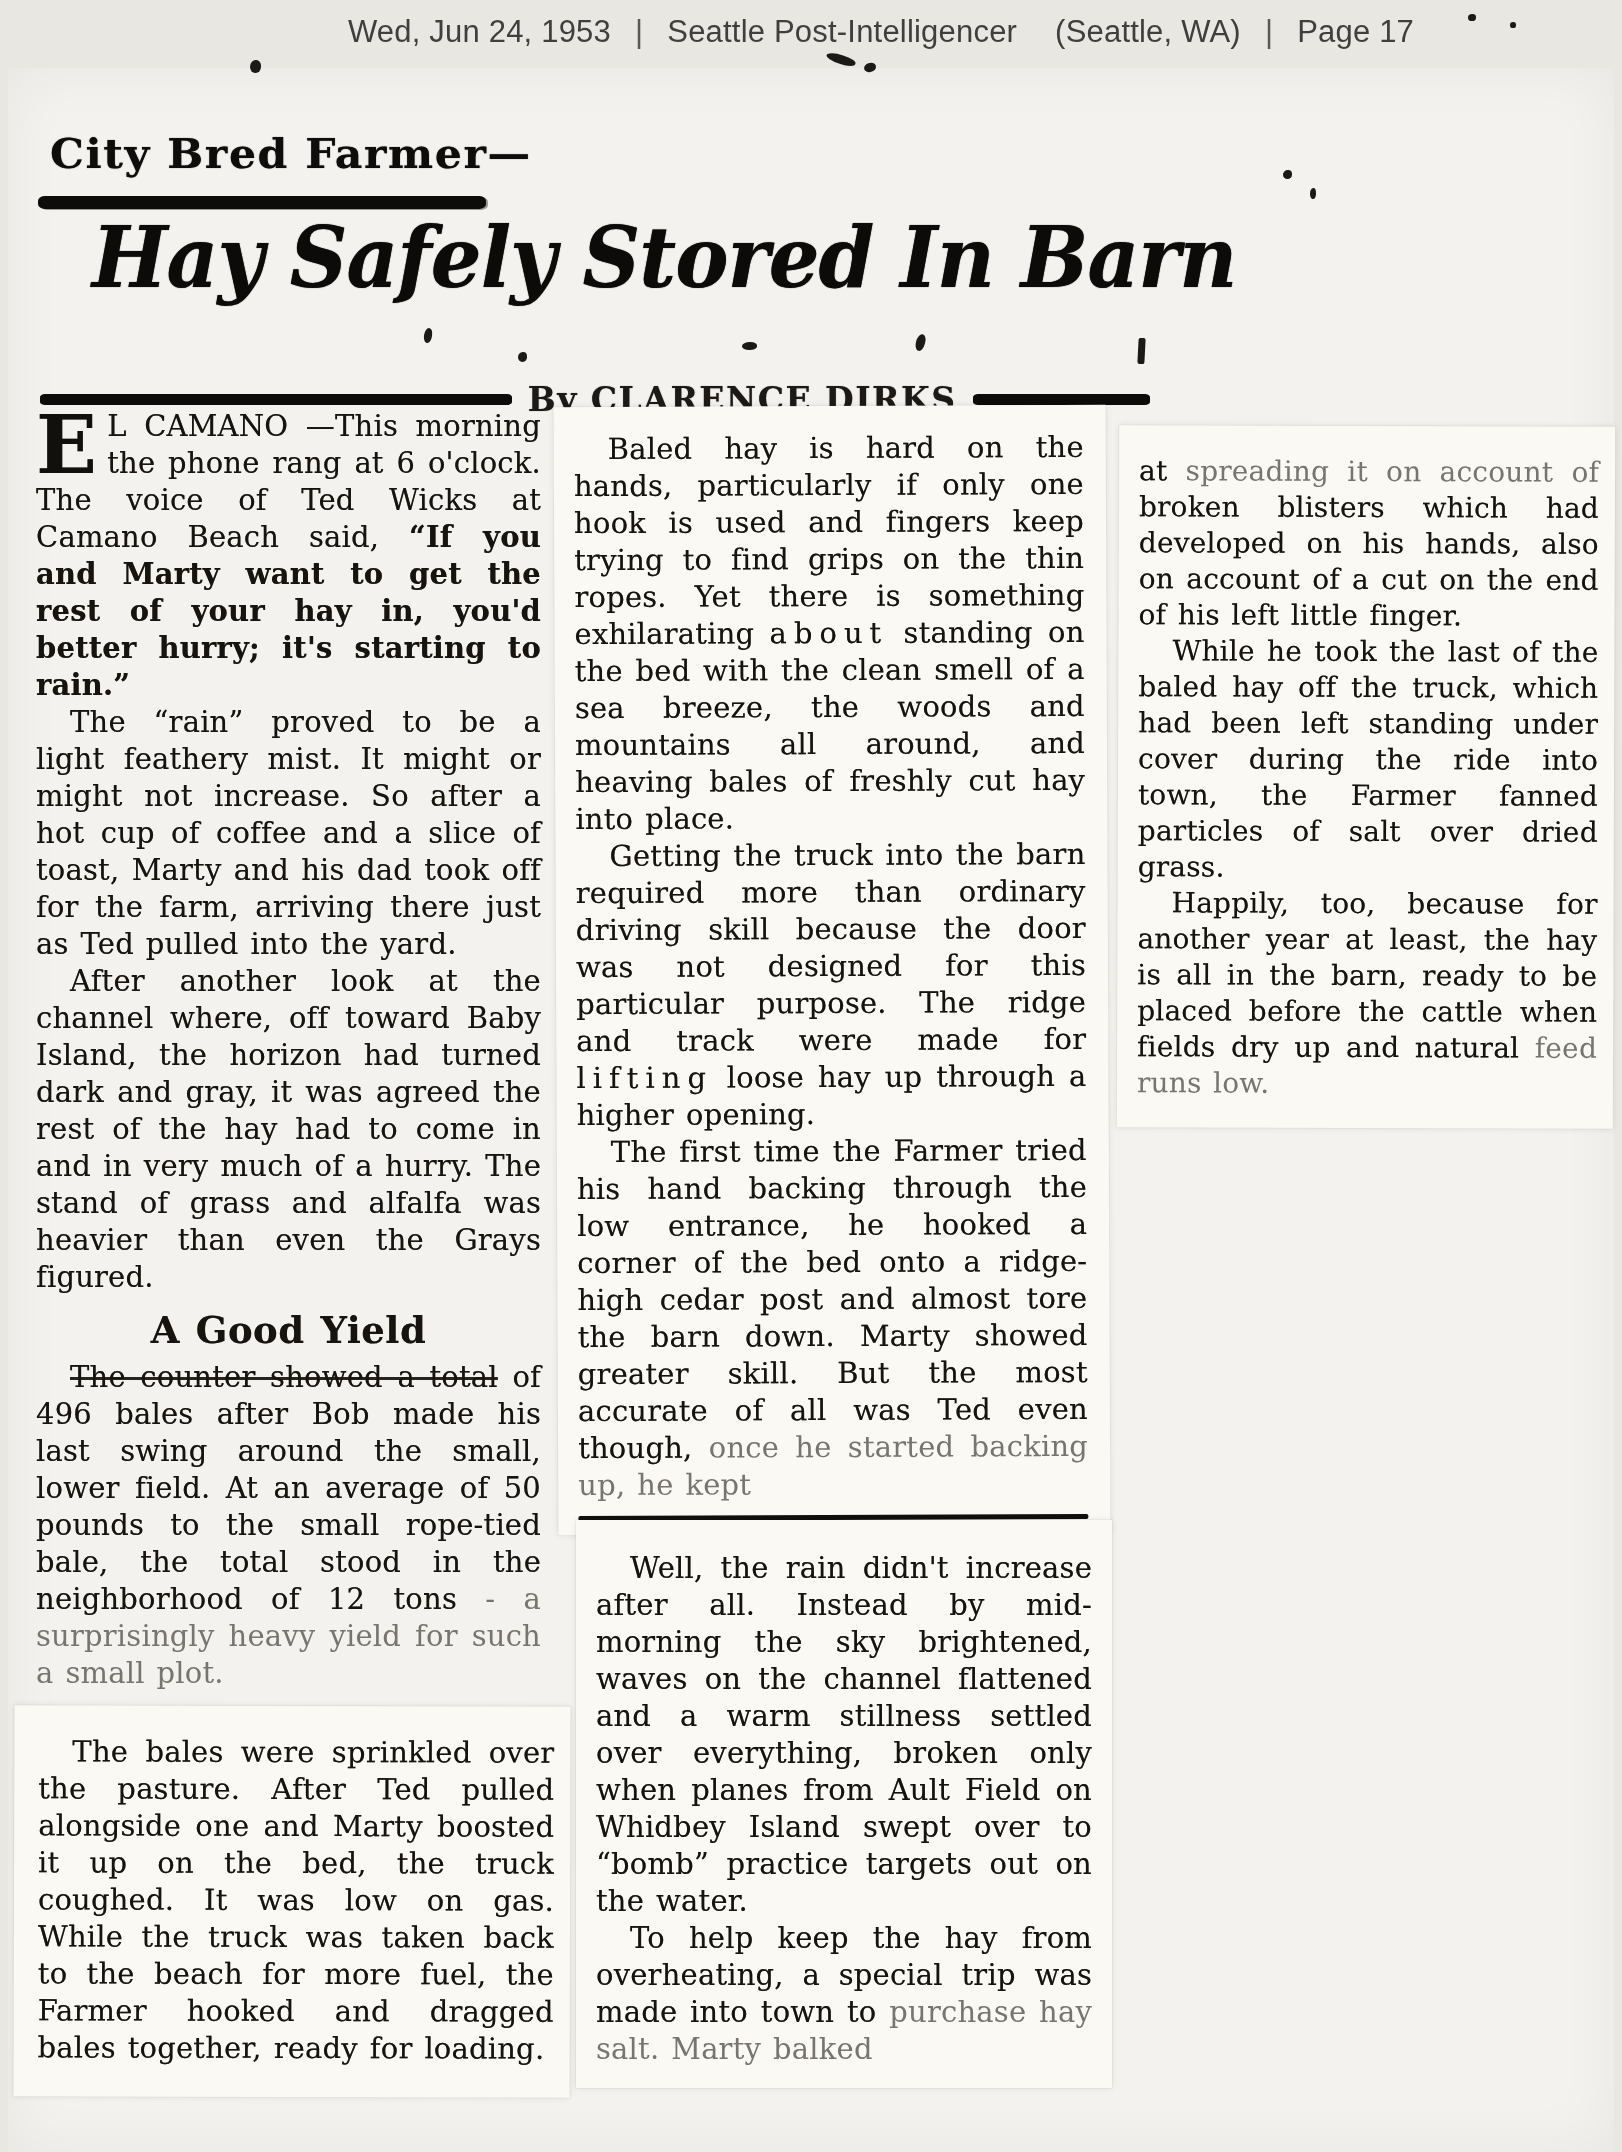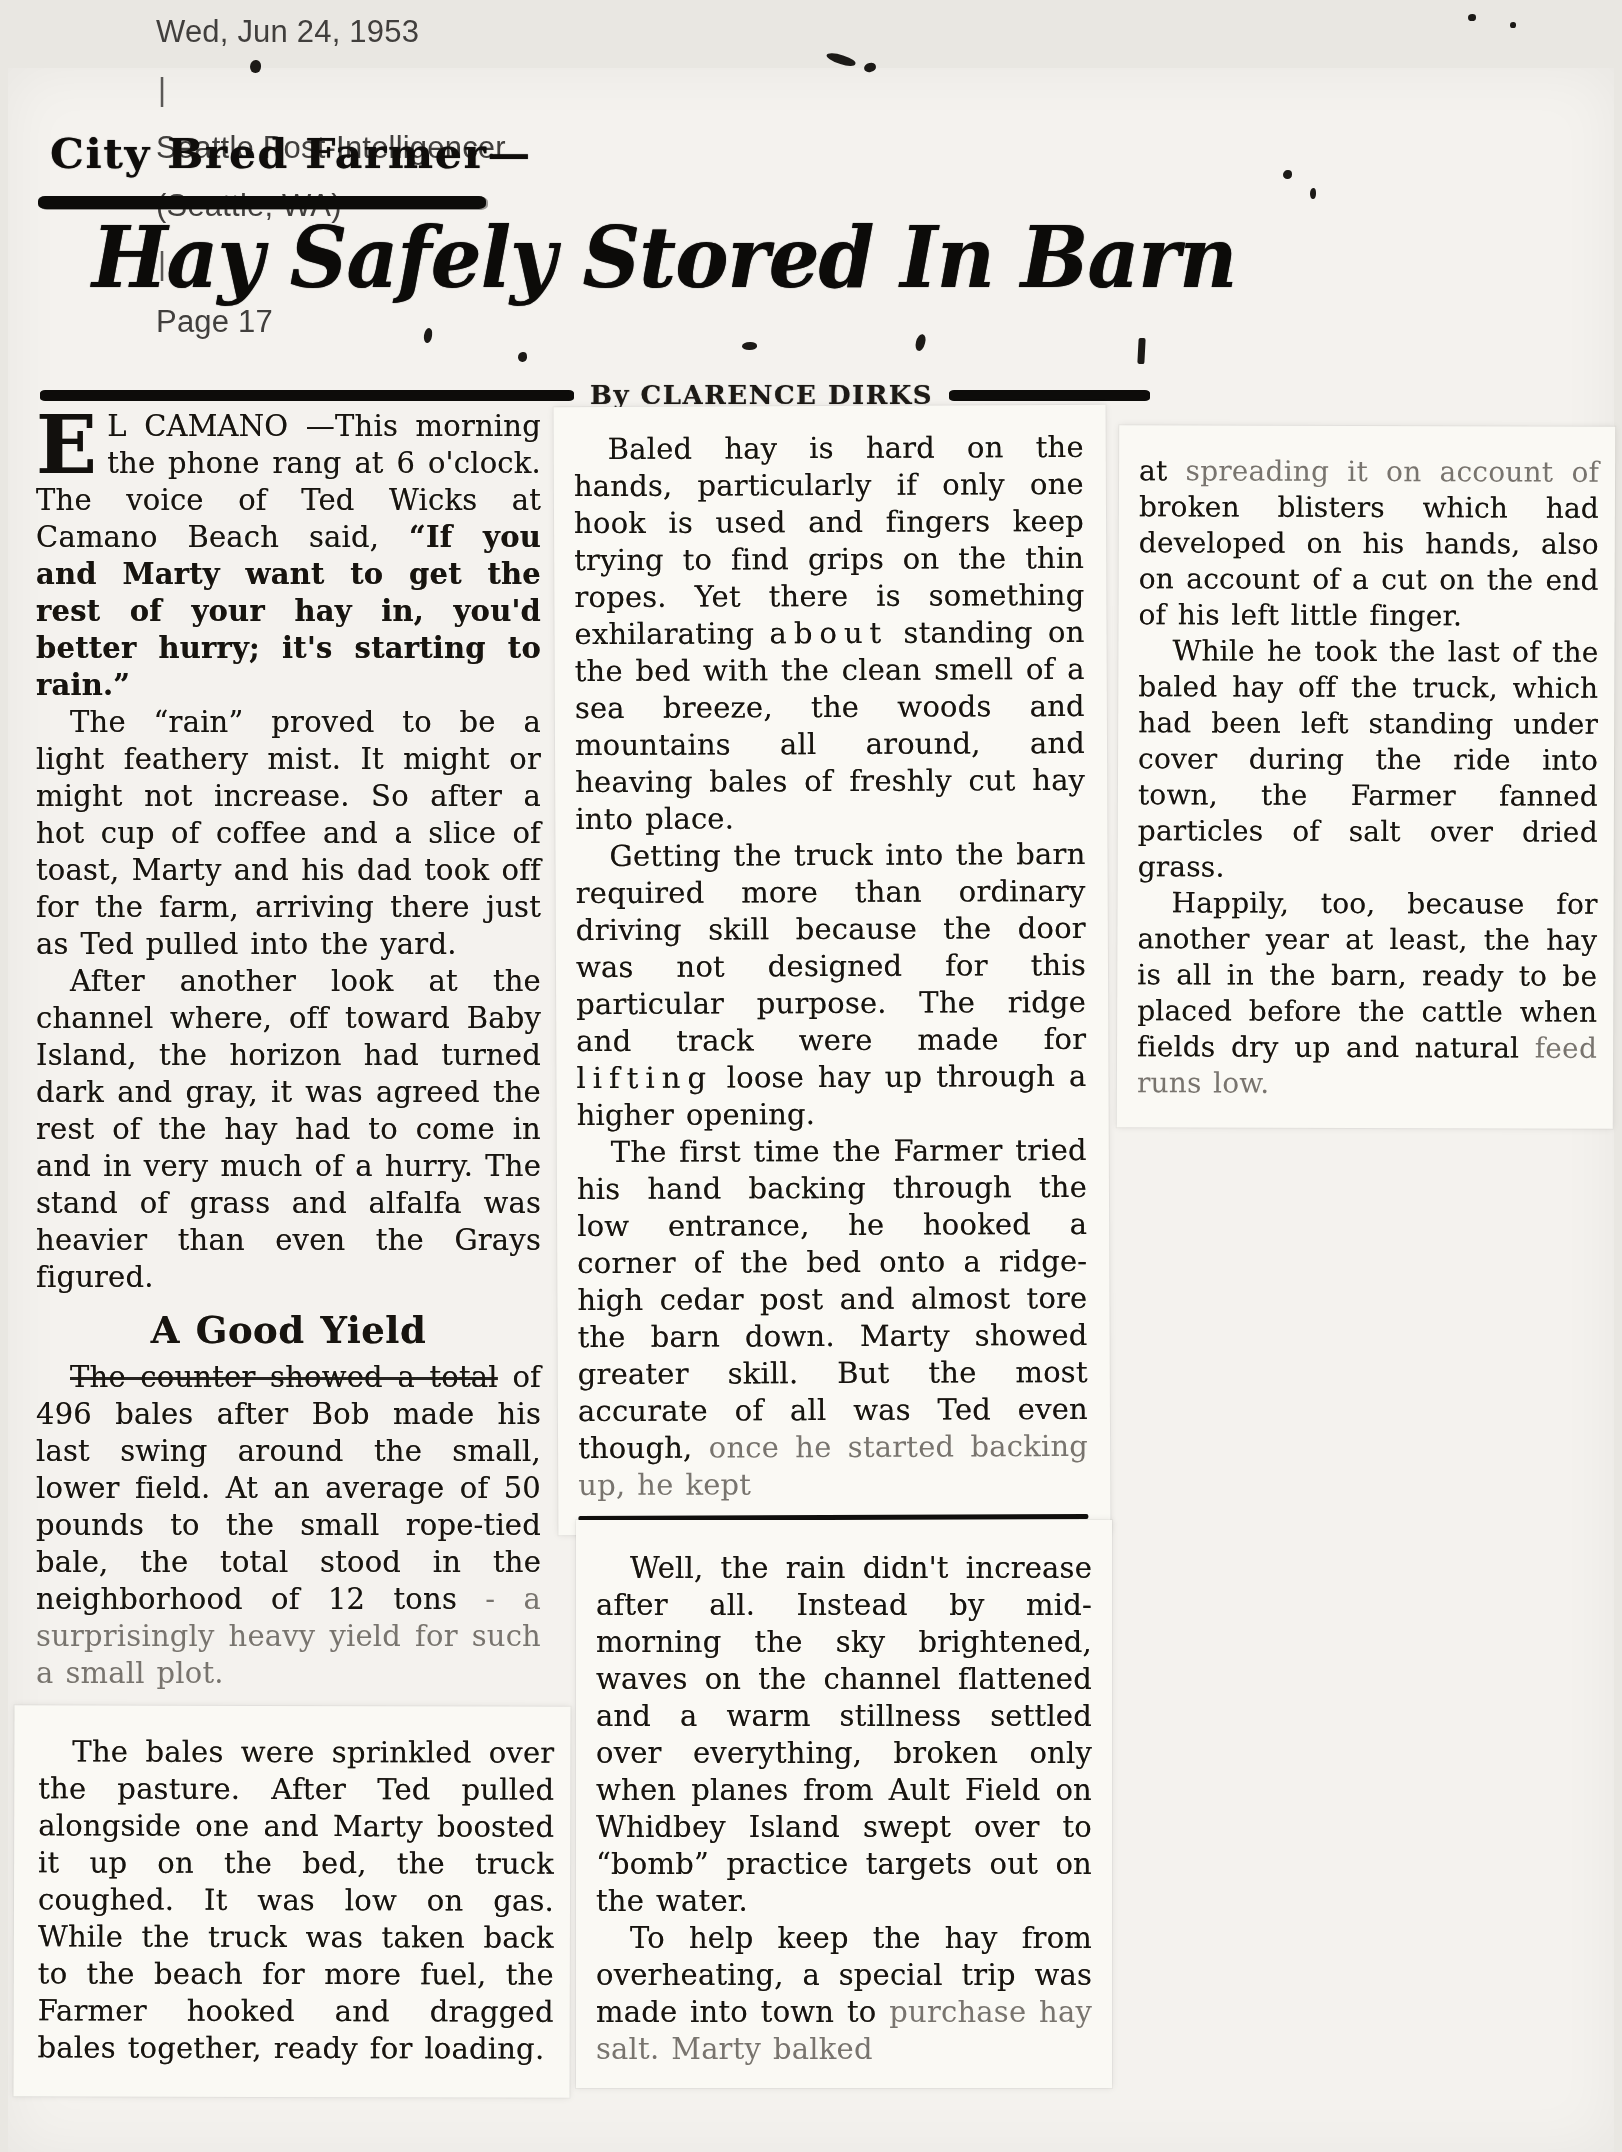--- a/index.html
+++ b/index.html
@@ -13,21 +13,21 @@
     position:absolute; left:8px; top:68px; width:1606px; height:2084px;
     background:#f4f2ee;
     box-shadow: inset 0 0 60px rgba(0,0,0,0.05);
   }
   
   .header {
     position:absolute; top:14px; left:0; width:100%;
     display:flex; justify-content:center; align-items:baseline;
     padding-left:140px; box-sizing:border-box; gap:22px;
     font-family:"Liberation Sans","DejaVu Sans",sans-serif;
-    font-size:31px; color:#413f3d; letter-spacing:0.2px;flex-direction:column;
+    font-size:31px; color:#413f3d; letter-spacing:0.2px;
   }
   .header .sep { color:#5a5856; padding:0 2px; }
   .header .loc { margin-left:16px; }
   
   .kicker {
     position:absolute; left:50px; top:130px;
     font-size:41px; font-weight:bold; letter-spacing:1.5px;
     color:#0f0d0b; transform:scaleX(1.04); transform-origin:left;
     text-shadow:0 0 1px rgba(0,0,0,0.7);
   }
@@ -46,21 +46,21 @@
   }
   
   .byline-row {
     position:absolute; top:380px; left:40px; width:1110px;
     display:flex; align-items:center; gap:16px;
   }
   .rule { height:11px; background:#0d0c0a; border-radius:5px/3px; }
   .rule-left  { width:545px; }
   .rule-right { width:205px; }
   .byline-text {
-    font-size:26px; font-weight:bold; letter-spacing:1.5px; color:#1d1a16;
+    font-size:33px; font-weight:bold; letter-spacing:1.5px; color:#1d1a16;
     white-space:nowrap; text-shadow:0 0 1px rgba(0,0,0,0.55);text-align:right;
   }
   
   .col {
     position:absolute; text-align:justify;
     font-size:29px; line-height:37px; word-spacing:2.5px; letter-spacing:0.2px;
     text-shadow:0 0 0.6px rgba(20,16,10,0.55);
   }
   .clip {
     background:#faf9f4;

